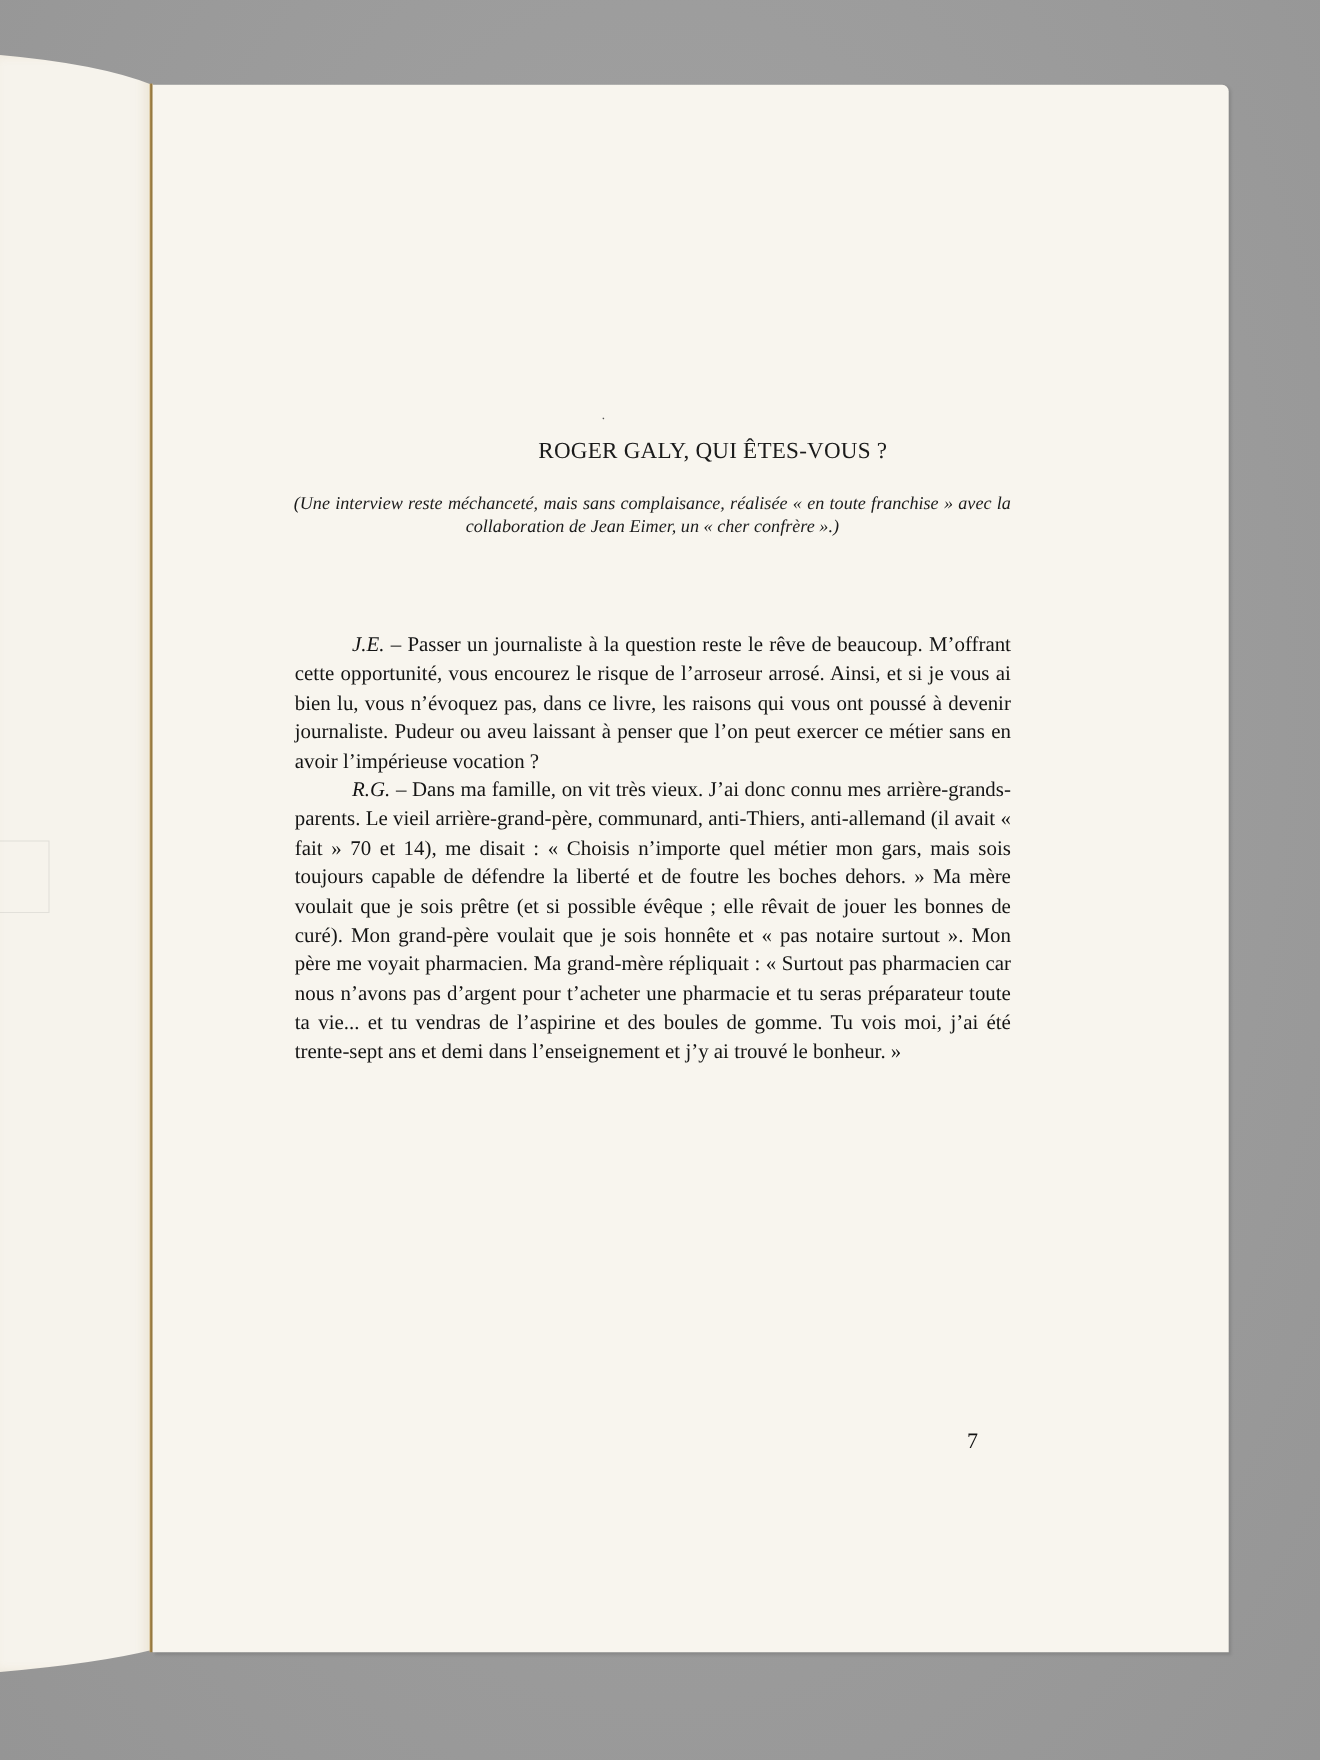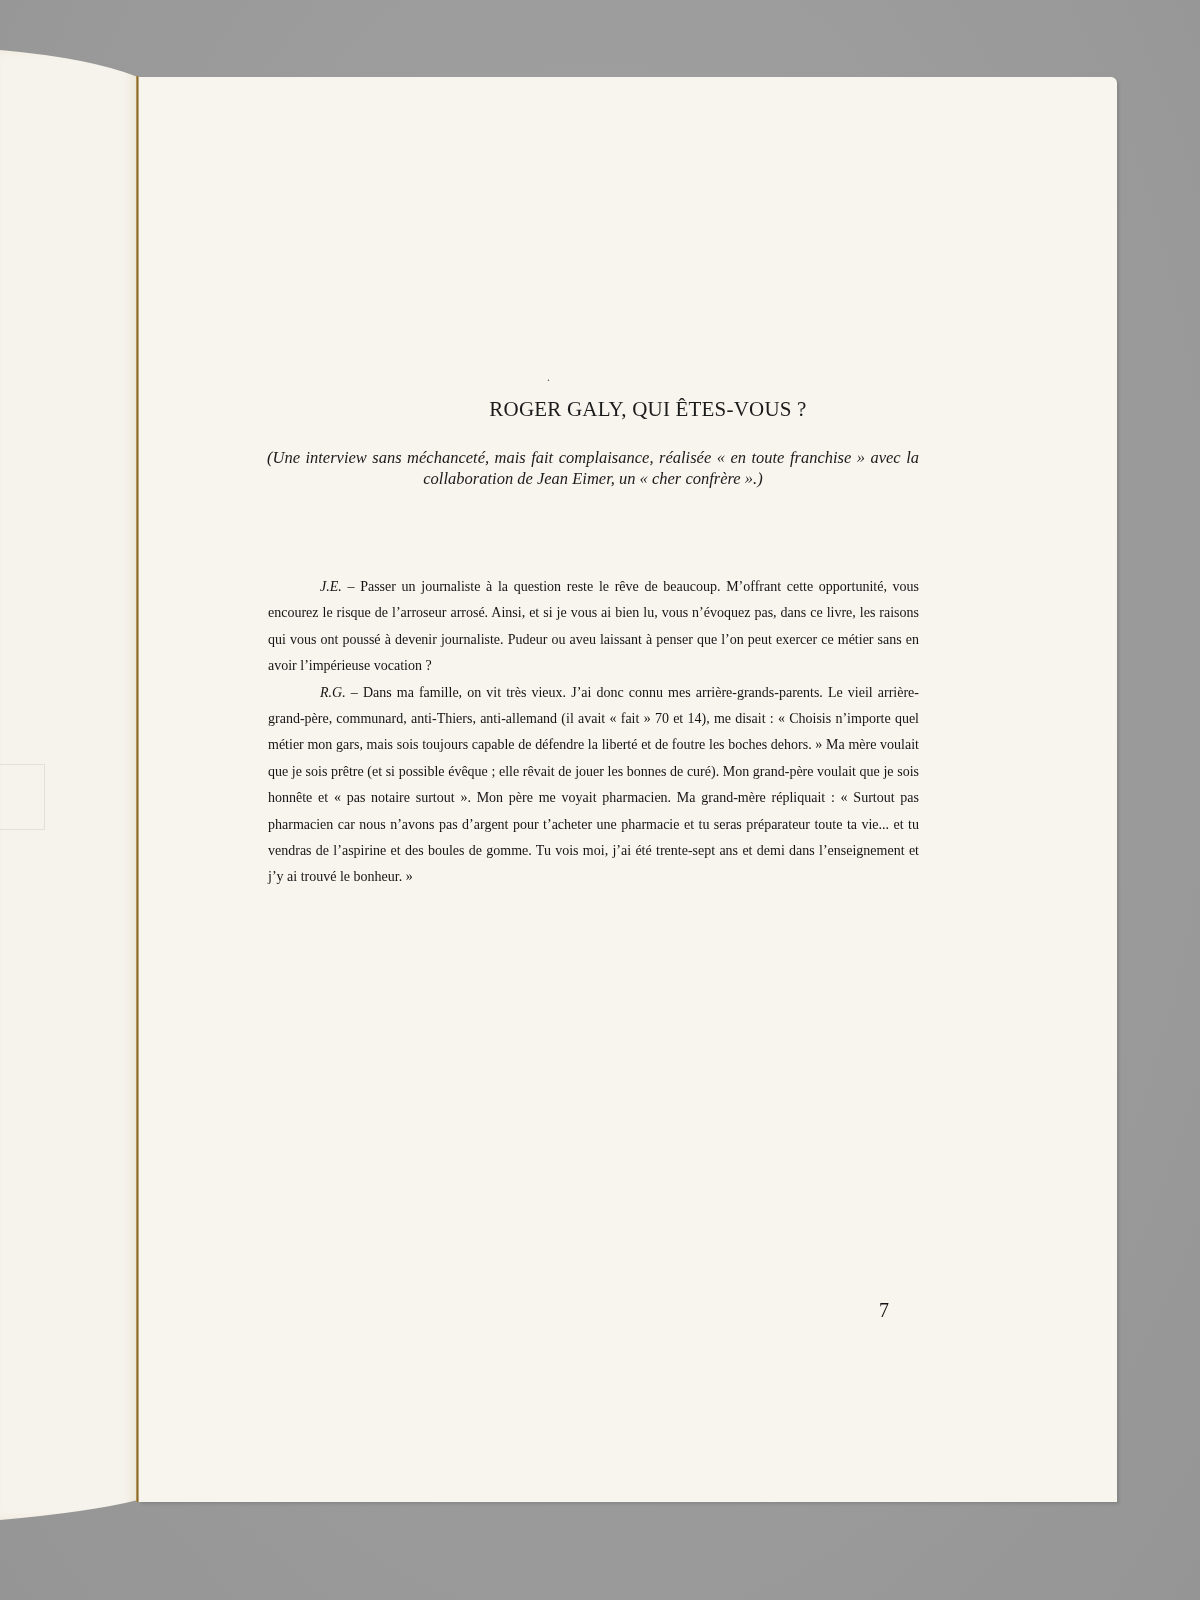--- a/index.html
+++ b/index.html
@@ -39,41 +39,41 @@
   .title-dot {
     position: absolute; left: 408px; top: 293px; font-size: 12px; color: #555;
   }
   .subtitle {
     position: absolute; left: 128px; top: 370px; width: 652px;
     font-style: italic; font-size: 16.5px; line-height: 21px; color: #1b1b1b;
     text-align: justify; text-align-last: center;
   }
   .body-text {
     position: absolute; left: 129px; top: 497px; width: 651px;
-    font-size: 14px; line-height: 26.4px; color: #141414;
+    font-size: 19px; line-height: 26.4px; color: #141414;
     text-align: justify;
   }
   .body-text p { margin: 0; text-indent: 52px; }
   .speaker { font-style: italic; }
   .page-number {
     position: absolute; left: 740px; top: 1222px; font-size: 20px; color: #141414;
   }
 </style>
 </head>
 <body>
 
 <div class="left-page">
   <div class="left-ghost"></div>
 </div>
 <div class="spine"></div>
 
 <div class="right-page">
   <div class="title-dot">.</div>
   <h1 class="title" style="margin:0;font-weight:normal;">ROGER GALY, QUI ÊTES-VOUS ?</h1>
-  <div class="subtitle">(Une interview sans méchanceté, mais fait complaisance, réalisée « en toute franchise » avec la collaboration de Jean Eimer, un « cher confrère ».)</div>
+  <div class="subtitle">(Une interview reste méchanceté, mais sans complaisance, réalisée « en toute franchise » avec la collaboration de Jean Eimer, un « cher confrère ».)</div>
 
   <div class="body-text">
     <p><span class="speaker">J.E.</span><span> – </span><span>Passer un journaliste à la question reste le rêve de beaucoup. M’offrant cette opportunité, vous encourez le risque de l’arroseur arrosé. Ainsi, et si je vous ai bien lu, vous n’évoquez pas, dans ce livre, les raisons qui vous ont poussé à devenir journaliste. Pudeur ou aveu laissant à penser que l’on peut exercer ce métier sans en avoir l’impérieuse vocation ?</span></p>
     <p><span class="speaker">R.G.</span><span> – </span><span>Dans ma famille, on vit très vieux. J’ai donc connu mes arrière-grands-parents. Le vieil arrière-grand-père, communard, anti-Thiers, anti-allemand (il avait « fait » 70 et 14), me disait : « Choisis n’importe quel métier mon gars, mais sois toujours capable de défendre la liberté et de foutre les boches dehors. » Ma mère voulait que je sois prêtre (et si possible évêque ; elle rêvait de jouer les bonnes de curé). Mon grand-père voulait que je sois honnête et « pas notaire surtout ». Mon père me voyait pharmacien. Ma grand-mère répliquait : « Surtout pas pharmacien car nous n’avons pas d’argent pour t’acheter une pharmacie et tu seras préparateur toute ta vie... et tu vendras de l’aspirine et des boules de gomme. Tu vois moi, j’ai été trente-sept ans et demi dans l’enseignement et j’y ai trouvé le bonheur. »</span></p>
   </div>
 
   <div class="page-number">7</div>
 </div>
 
 </body></html>

